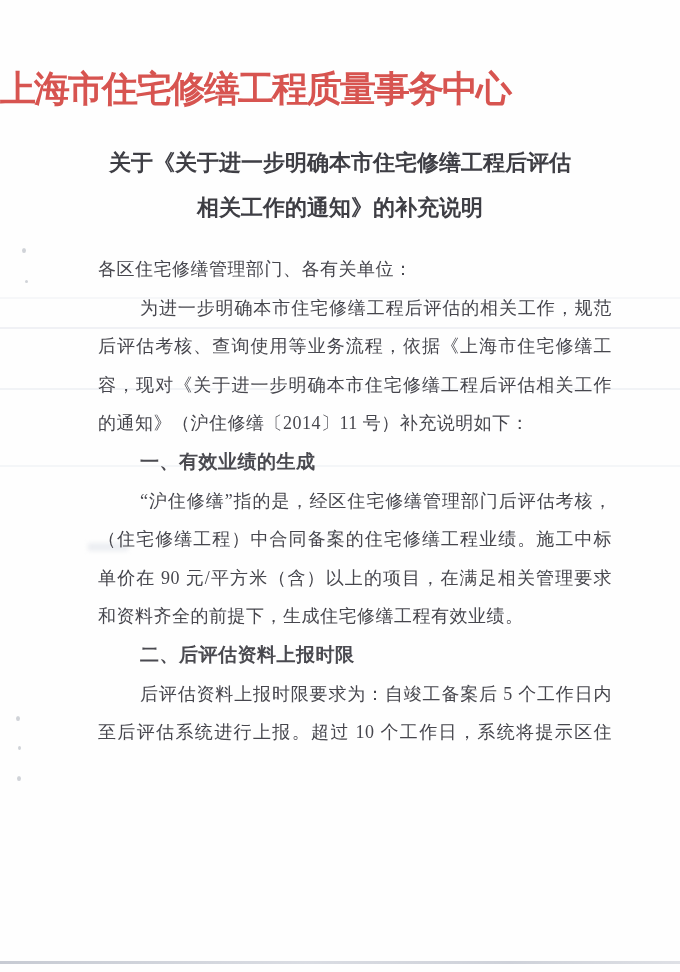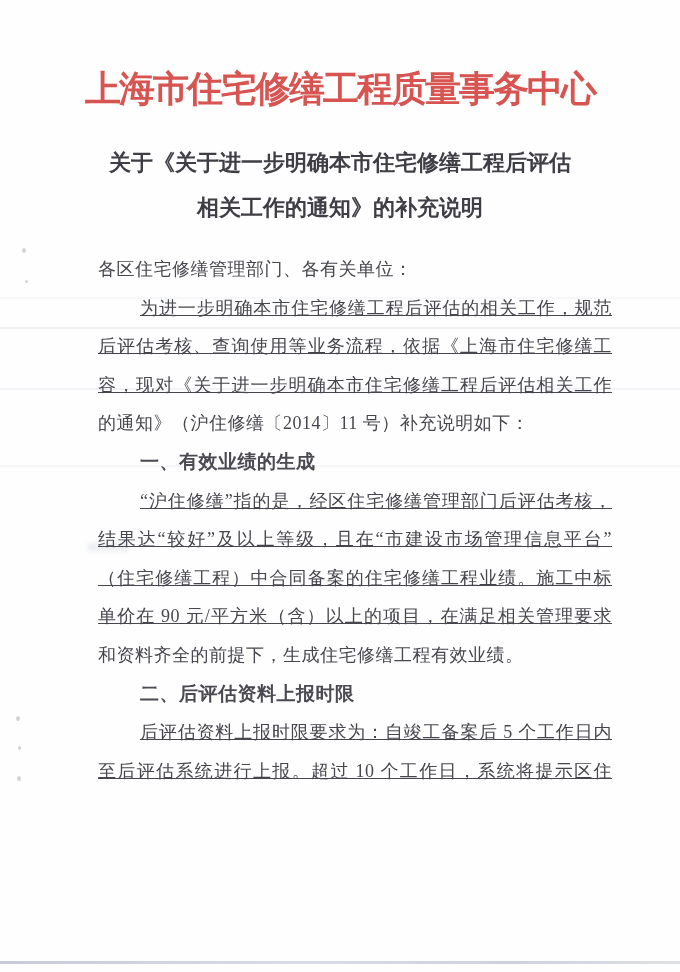--- a/index.html
+++ b/index.html
@@ -15,21 +15,20 @@
     overflow: hidden;
     font-family: "Liberation Serif", "DejaVu Serif", serif;
   }
 
   
   .org-title {
     position: absolute;
     top: 66px;
     left: 0;
     right: 0;
-    text-align: center;
     font-family: "Liberation Serif", "DejaVu Serif", serif;
     font-weight: bold;
     font-size: 36px;
     letter-spacing: -2px;
     line-height: 1.3;
     white-space: nowrap;
   }
   .doc-title {
     position: absolute;
     top: 140px;
@@ -54,21 +53,20 @@
   }
   .line {
     line-height: 38.6px;
     min-height: 38.6px;
     text-align: left;
     letter-spacing: 0.5px;
   }
   .line.justify {
     text-align: justify;
     text-align-last: justify;
-    text-decoration: underline;
   }
   .line.indent {
     text-indent: 42px;
   }
   .line.heading {
     font-family: "Liberation Sans", "DejaVu Sans", sans-serif;
     font-weight: bold;
     font-size: 19px;
     color: #4a4a50;
     text-align: right;
@@ -150,21 +148,20 @@
   </div>
 
   <div class="doc-body">
       <div class="line">各区住宅修缮管理部门、各有关单位：</div>
       <div class="line indent justify">为进一步明确本市住宅修缮工程后评估的相关工作，规范</div>
       <div class="line justify">后评估考核、查询使用等业务流程，依据《上海市住宅修缮工</div>
       <div class="line justify">容，现对《关于进一步明确本市住宅修缮工程后评估相关工作</div>
       <div class="line">的通知》（沪住修缮〔2014〕11 号）补充说明如下：</div>
       <div class="line indent heading">一、有效业绩的生成</div>
       <div class="line indent justify">“沪住修缮”指的是，经区住宅修缮管理部门后评估考核，</div>
-      <div class="line justify">结果达“较好”及以上等级，且在“市建设市场管理信息平台”</div>
       <div class="line justify">（住宅修缮工程）中合同备案的住宅修缮工程业绩。施工中标</div>
       <div class="line justify">单价在 90 元/平方米（含）以上的项目，在满足相关管理要求</div>
       <div class="line">和资料齐全的前提下，生成住宅修缮工程有效业绩。</div>
       <div class="line indent heading">二、后评估资料上报时限</div>
       <div class="line indent justify">后评估资料上报时限要求为：自竣工备案后 5 个工作日内</div>
       <div class="line justify">至后评估系统进行上报。超过 10 个工作日，系统将提示区住</div>
     </div>
 
 </div>
 

